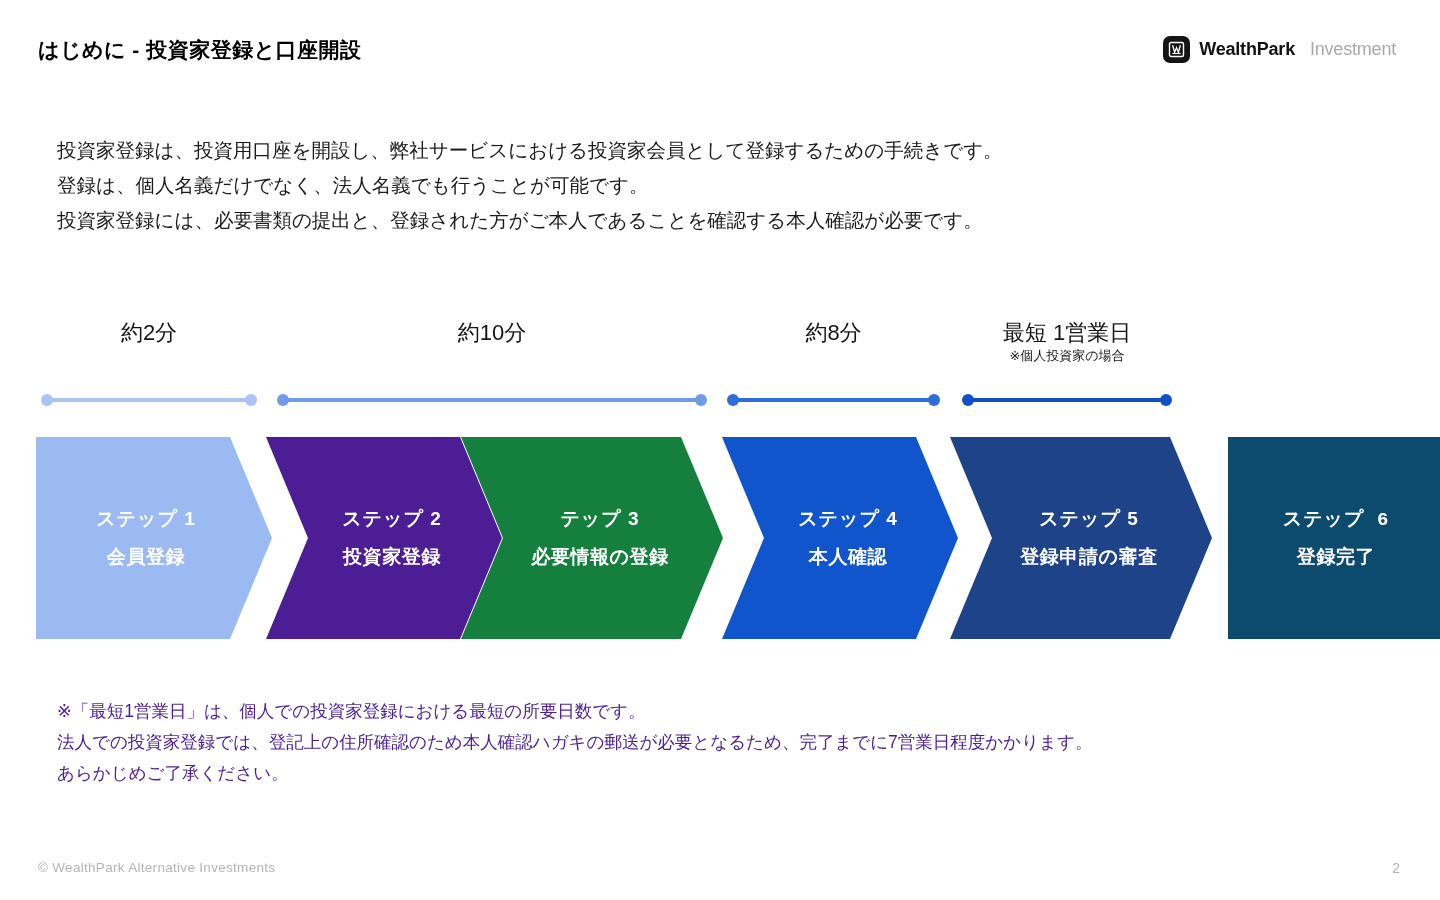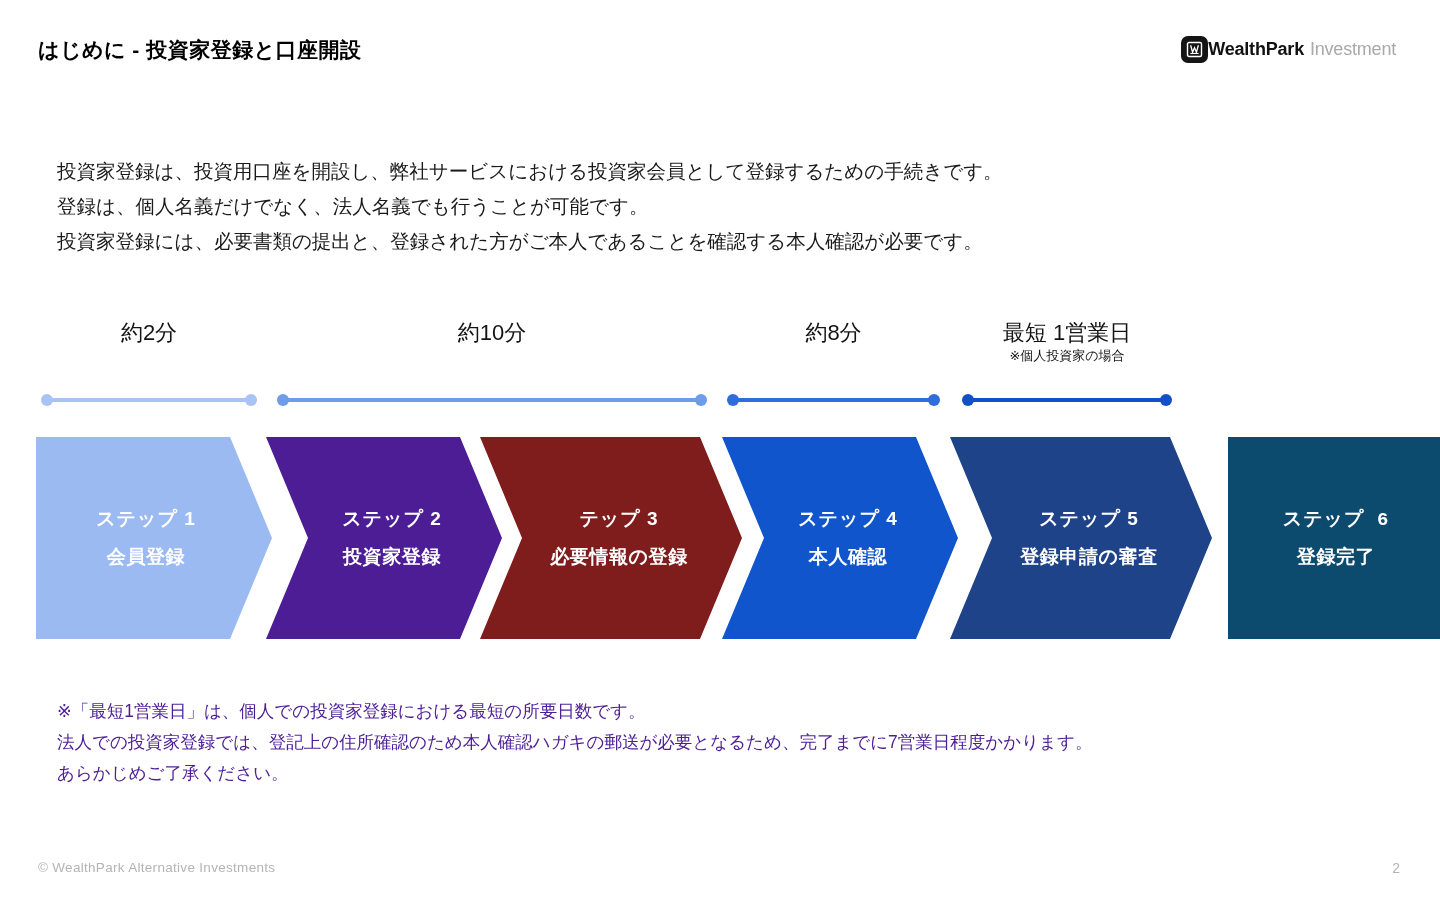--- a/index.html
+++ b/index.html
@@ -32,20 +32,21 @@
     letter-spacing: 0.5px;
     color: #000000;
     white-space: nowrap;
   }
   .brand-lockup {
     position: absolute;
     right: 44px;
     top: 36px;
     display: flex;
     align-items: center;
+    gap: 9px;
   }
   .brand-mark {
     width: 27px;
     height: 27px;
     border-radius: 7px;
     background: #141414;
     display: flex;
     align-items: center;
     justify-content: center;
   }
@@ -63,21 +64,20 @@
     letter-spacing: -0.2px;
     margin-left: 6px;
   }
 
   
   .intro-block {
     position: absolute;
     left: 57px;
     top: 133px;
     width: 1310px;
-    margin-top: 21px;
   }
   .intro-line {
     font-size: 19.5px;
     line-height: 35px;
     color: #1a1a1a;
     white-space: nowrap;
   }
 
   
   .timeline-layer {
@@ -270,21 +270,21 @@
         <div class="step-ordinal">ステップ 1</div>
         <div class="step-name">会員登録</div>
       </div>
     </div>
     <div class="step-shape chevron" style="left: 266px; width: 236px; background: #4c1d95; z-index: 9;">
       <div class="step-inner">
         <div class="step-ordinal">ステップ 2</div>
         <div class="step-name">投資家登録</div>
       </div>
     </div>
-    <div class="step-shape chevron" style="left: 480px; width: 262px; background: #7f1d1d; z-index: 8;">
+    <div class="step-shape chevron" style="left: 461px; width: 262px; background: #15803d; z-index: 8;">
       <div class="step-inner">
         <div class="step-ordinal">テップ 3</div>
         <div class="step-name">必要情報の登録</div>
       </div>
     </div>
     <div class="step-shape chevron" style="left: 722px; width: 236px; background: rgb(16, 85, 204); z-index: 7;">
       <div class="step-inner">
         <div class="step-ordinal">ステップ 4</div>
         <div class="step-name">本人確認</div>
       </div>

